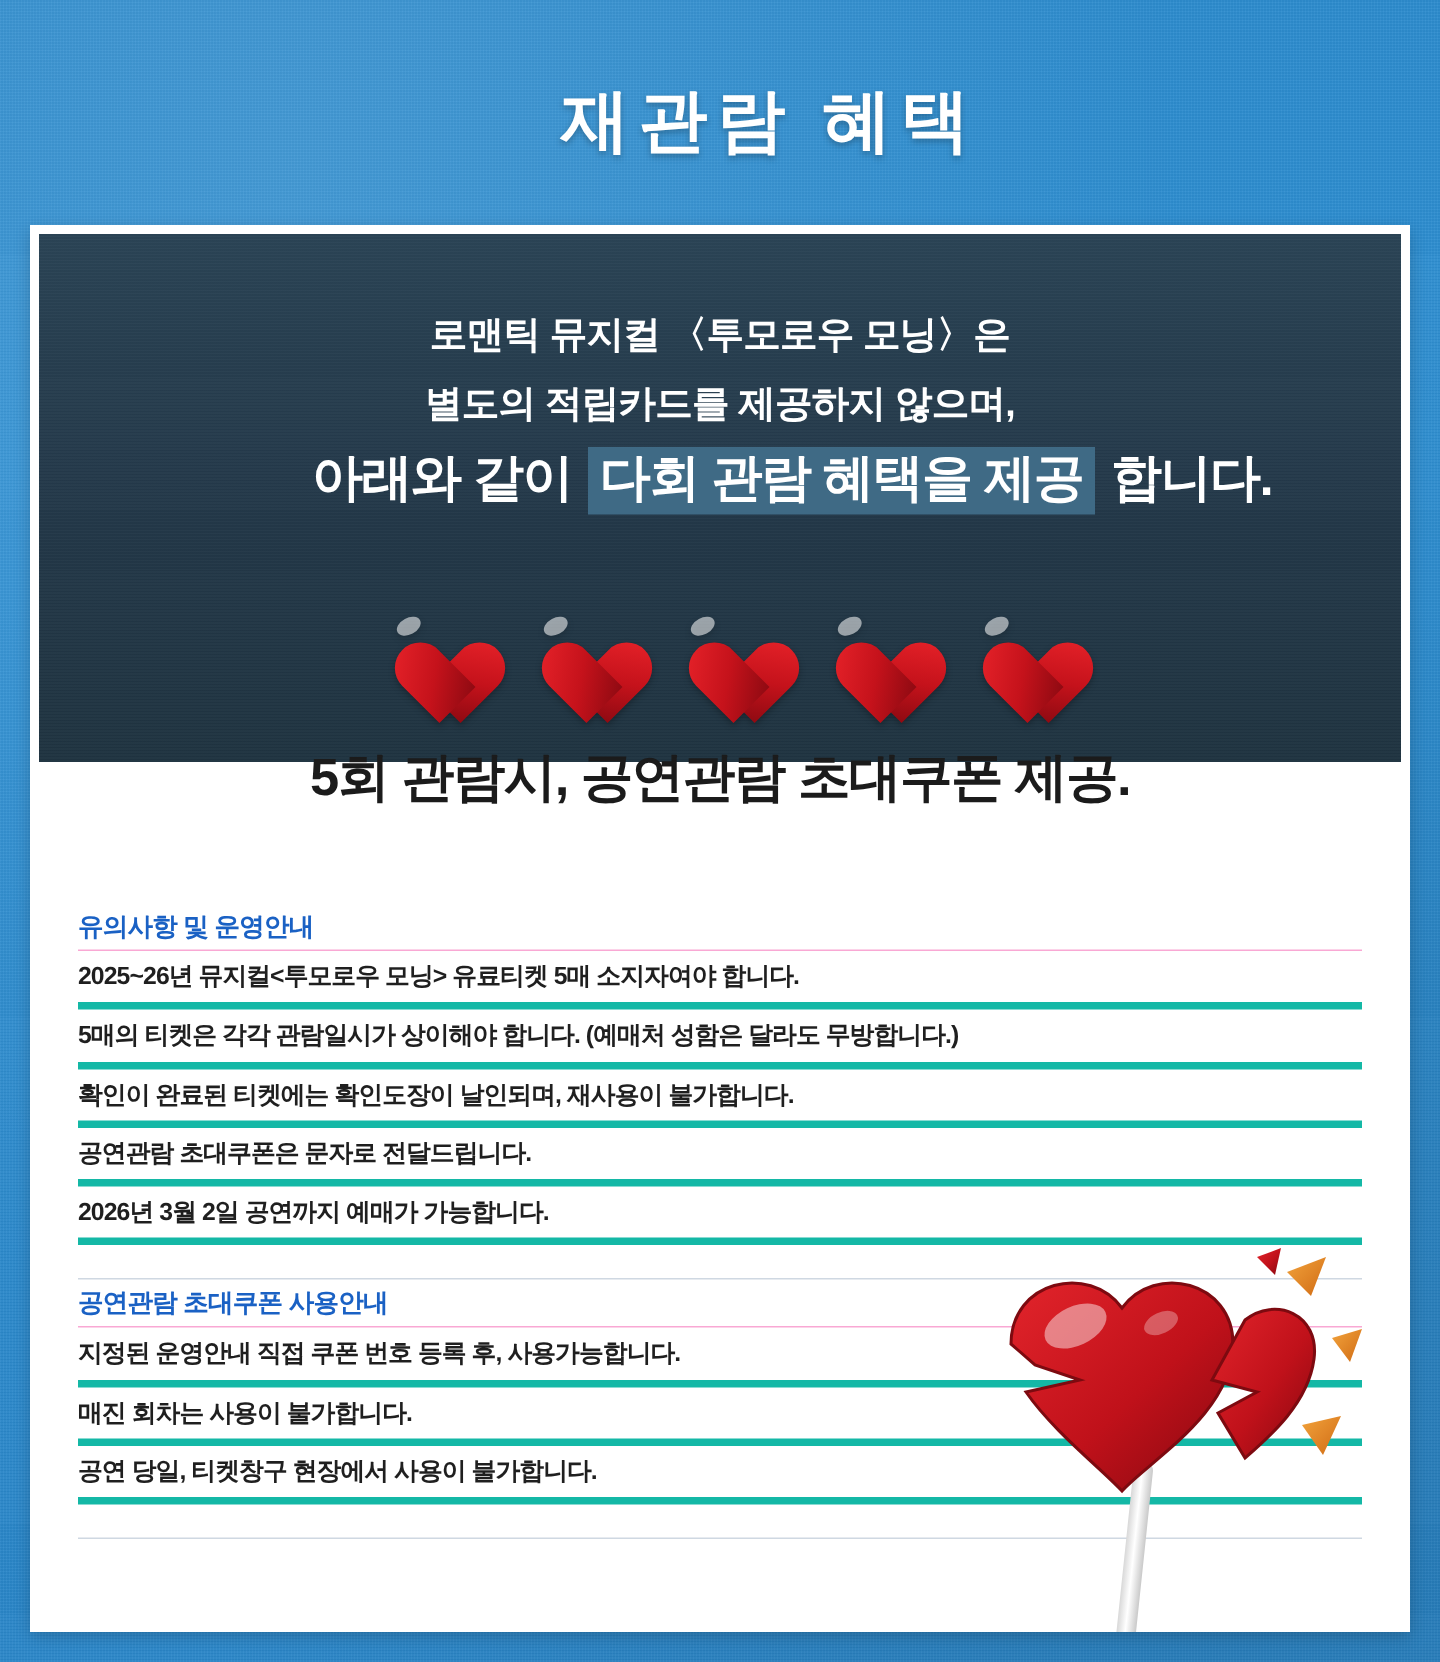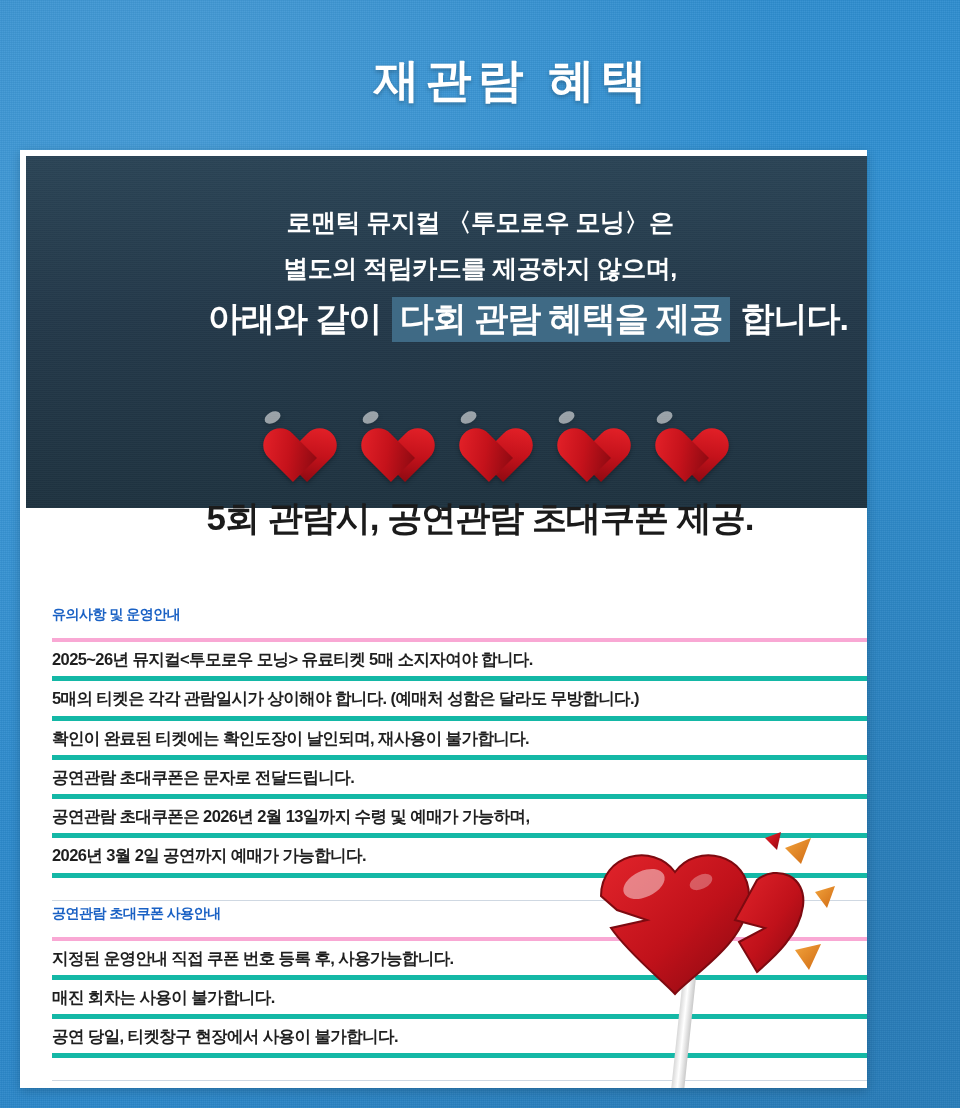--- a/index.html
+++ b/index.html
@@ -48,21 +48,21 @@
     text-shadow: 0 2px 4px rgba(0,0,0,0.25);
     z-index: 3;
     padding-left: 33px;
   }
 
   
   .card {
     position: absolute;
     left: 20px;
     top: 150px;
-    width: 847px;
+    width: 920px;
     height: 938px;
     background: #ffffff;
     box-shadow: 0 3px 10px rgba(0,0,0,0.18);
     overflow: hidden;
     z-index: 2;
   }
 
   
   .headerblock {
     position: absolute;
@@ -172,25 +172,25 @@
 
   
   .notes {
     position: absolute;
     left: 32px;
     top: 452px;
     width: 856px;
   }
   .note-heading {
     color: #1a61c4;
-    font-size: 14px;
+    font-size: 17px;
     font-weight: bold;
     letter-spacing: -0.5px;
-    padding: 4px 0 14px 0;
-    border-bottom: 4px solid #f9a8d4;
+    padding: 4px 0 4px 0;
+    border-bottom: 1px solid #f9a8d4;
   }
   .note-row {
     color: #1f1f1f;
     font-size: 16.5px;
     letter-spacing: -0.6px;
     font-weight: bold;
     padding: 6px 0 6px 0;
     border-bottom: 5px solid #14b8a6;
     line-height: 1.35;
     min-height: 19px;
@@ -248,21 +248,20 @@
   <div class="benefit">5회 관람시, 공연관람 초대쿠폰 제공.</div>
 
   <div class="notes">
 
     <div class="note-group">
       <div class="note-heading">유의사항 및 운영안내</div>
       <div class="note-row">2025~26년 뮤지컬&lt;투모로우 모닝&gt; 유료티켓 5매 소지자여야 합니다.</div>
       <div class="note-row">5매의 티켓은 각각 관람일시가 상이해야 합니다. (예매처 성함은 달라도 무방합니다.)</div>
       <div class="note-row">확인이 완료된 티켓에는 확인도장이 날인되며, 재사용이 불가합니다.</div>
       <div class="note-row">공연관람 초대쿠폰은 문자로 전달드립니다.</div>
-      <div class="note-row">공연관람 초대쿠폰은 2026년 2월 13일까지 수령 및 예매가 가능하며,</div>
       <div class="note-row">2026년 3월 2일 공연까지 예매가 가능합니다.</div>
       <div class="note-spacer"></div>
     </div>
 
     <div class="note-group">
       <div class="note-heading">공연관람 초대쿠폰 사용안내</div>
       <div class="note-row">지정된 운영안내 직접 쿠폰 번호 등록 후, 사용가능합니다.</div>
       <div class="note-row">매진 회차는 사용이 불가합니다.</div>
       <div class="note-row">공연 당일, 티켓창구 현장에서 사용이 불가합니다.</div>
       <div class="note-spacer"></div>

